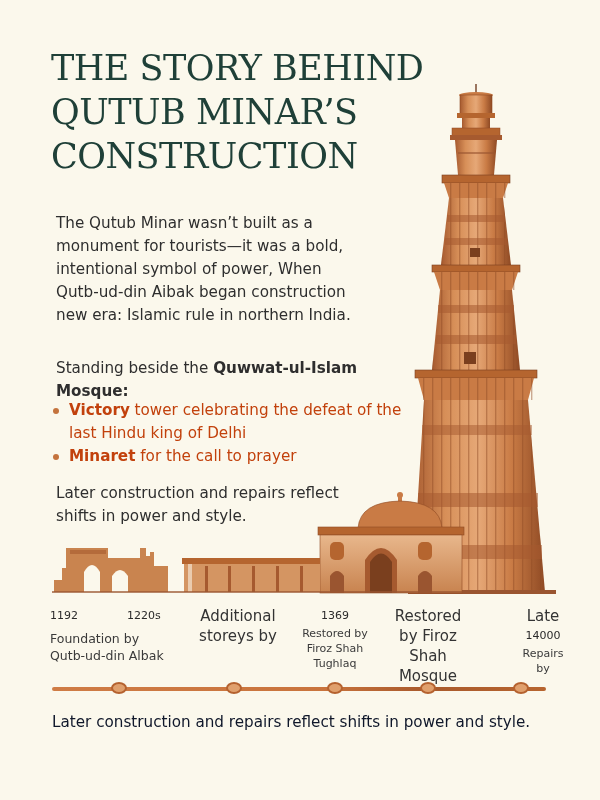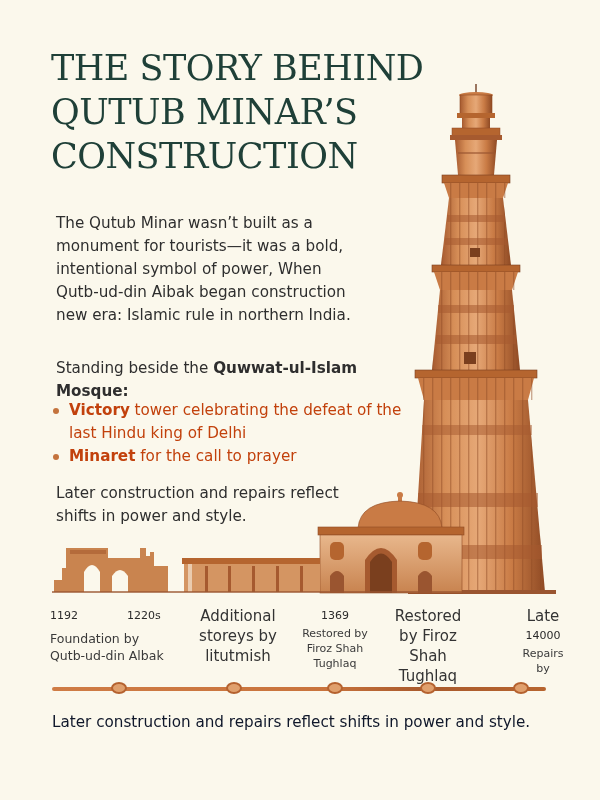--- a/index.html
+++ b/index.html
@@ -194,32 +194,31 @@
   <div class="tl" style="left:127px; text-align:center;">
     <div class="yr">1220s</div>
   </div>
   <div class="tl" style="left:50px; top:24px; text-align:left;">
     <div class="desc">Foundation by</div>
     <div class="desc">Qutb-ud-din Albak</div>
   </div>
   <div class="tl" style="left:188px; width:100px;">
     <div class="big">Additional</div>
     <div class="big">storeys by</div>
-    <div class="big">litutmish</div>
   </div>
   <div class="tl" style="left:292px; width:86px;">
     <div class="yr">1369</div>
     <div class="sm">Restored by</div>
     <div class="sm">Firoz Shah</div>
     <div class="sm">Tughlaq</div>
   </div>
   <div class="tl" style="left:380px; width:96px;">
     <div class="big">Restored</div>
     <div class="big">by Firoz</div>
-    <div class="big">Shah Tughlaq</div>
+    <div class="big">Shah Mosque</div>
   </div>
   <div class="tl" style="left:494px; width:60px;margin-left:19px;">
     <div class="big">Late</div>
     <div class="yr">14000</div>
     <div class="sm">Repairs</div>
     <div class="sm">by</div>
   </div>
 </div>
 
 <div class="timeline-track"></div>

